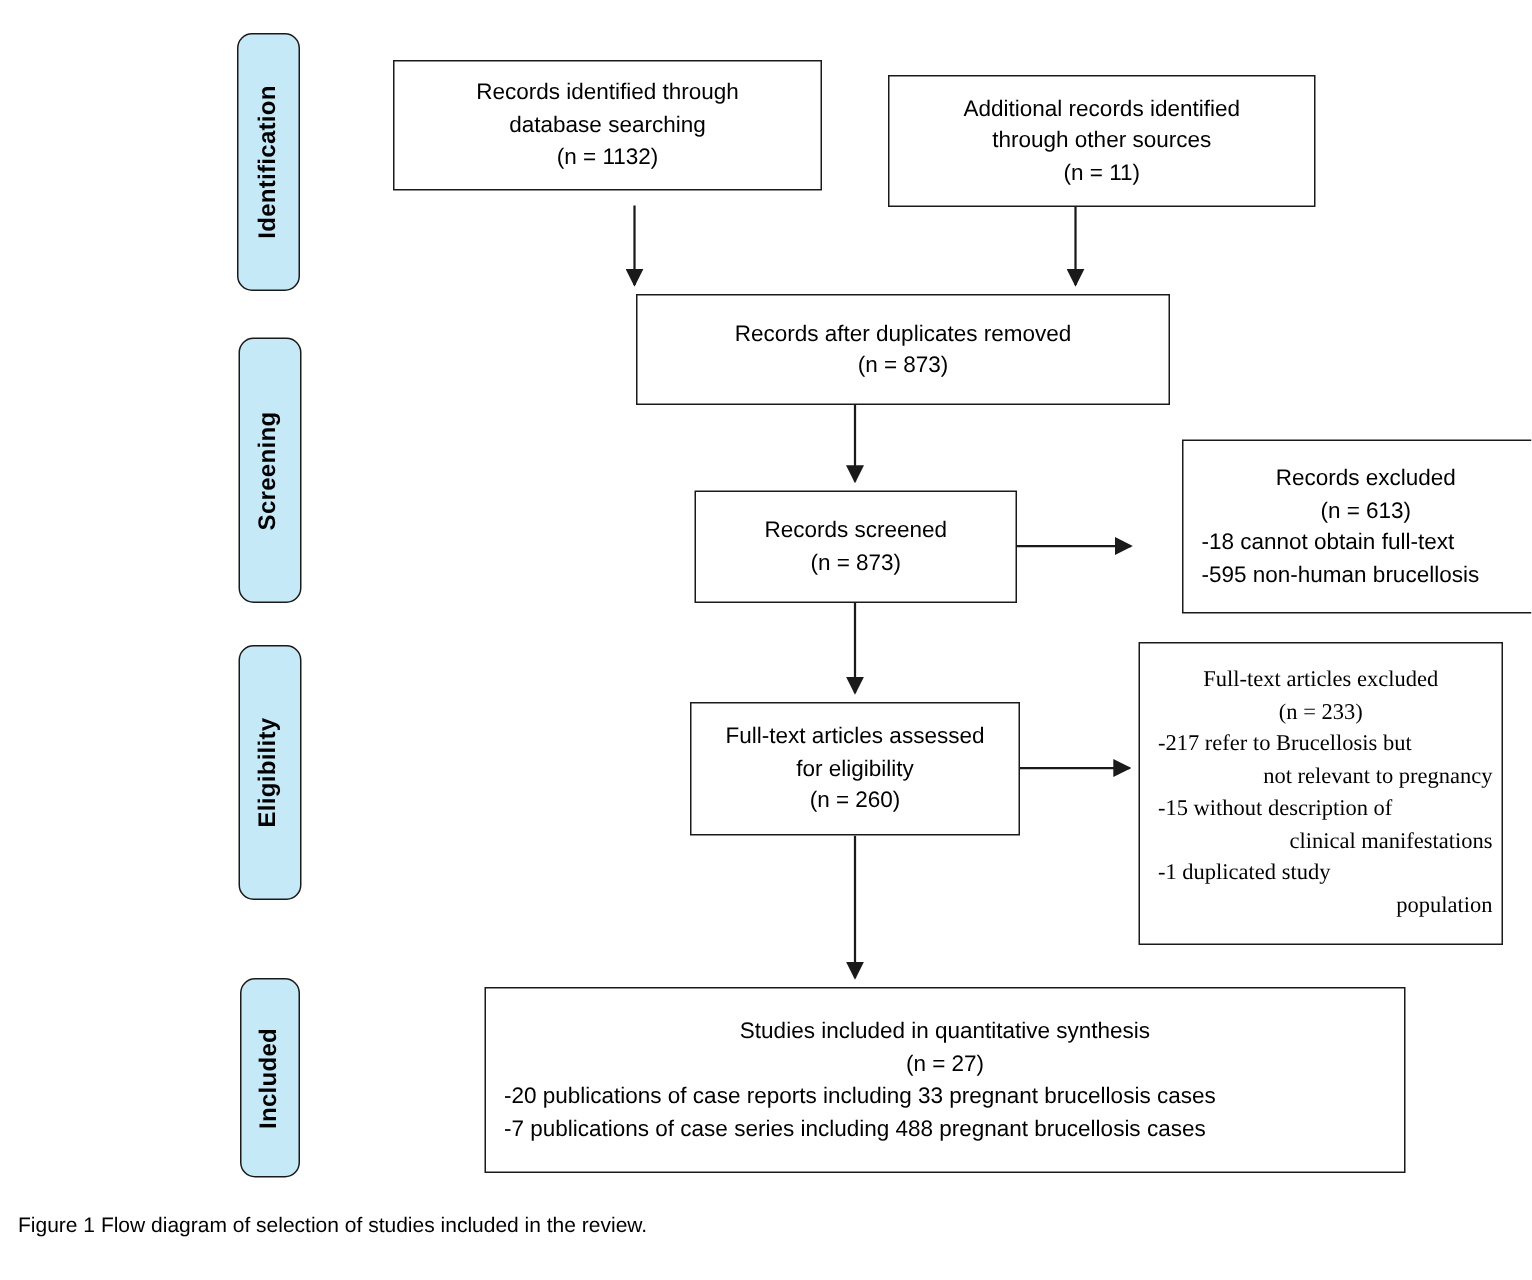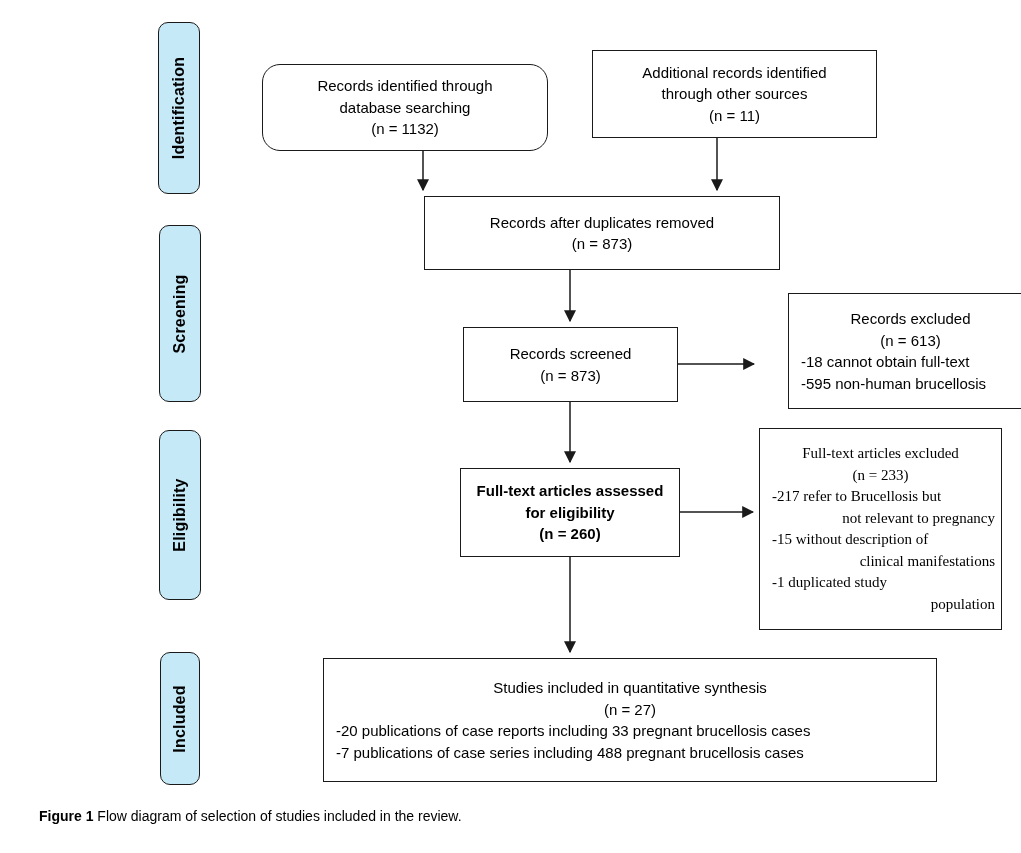--- a/index.html
+++ b/index.html
@@ -60,21 +60,21 @@
     text-align: right;
     padding-left: 20px;
     white-space: nowrap;
   }
   #caption {
     position: absolute;
     left: 12px;
     top: 808px;
     font-size: 14px;
   }
-  #caption .cap-label { font-weight: bold; margin-left: 27px; }
+  #caption .cap-label { font-weight: normal; }
 </style>
 </head>
 <body>
 
 <div id="canvas">
 
   <svg id="arrows" viewBox="0 0 1021 853" xmlns="http://www.w3.org/2000/svg">
     <defs>
       <marker id="ah" viewBox="0 0 10 10" refX="9" refY="5" markerWidth="8" markerHeight="8" orient="auto-start-reverse">
         <path d="M0,0 L10,5 L0,10 z" fill="#1a1a1a"></path>
@@ -95,21 +95,21 @@
   <div class="stage" style="left:159px; top:225px; width:40px; height:175px;">
     <span>Screening</span>
   </div>
   <div class="stage" style="left:159px; top:430px; width:40px; height:168px;">
     <span>Eligibility</span>
   </div>
   <div class="stage" style="left:160px; top:652px; width:38px; height:131px;">
     <span>Included</span>
   </div>
 
-  <div class="fbox" style="left:262px; top:64px; width:286px; height:87px;border-radius:18px;">
+  <div class="fbox" style="left:262px; top:40px; width:286px; height:87px;">
     <div class="tline">Records identified through</div>
     <div class="tline">database searching</div>
     <div class="tline">(n = 1132)</div>
   </div>
 
   <div class="fbox" style="left:592px; top:50px; width:285px; height:88px;">
     <div class="tline">Additional records identified</div>
     <div class="tline">through other sources</div>
     <div class="tline">(n = 11)</div>
   </div>
@@ -124,21 +124,21 @@
     <div class="tline">(n = 873)</div>
   </div>
 
   <div class="fbox" style="left:760px; top:293px; width:245px; height:116px;margin-left:28px;">
     <div class="tline">Records excluded</div>
     <div class="tline">(n = 613)</div>
     <div class="bullet">-18 cannot obtain full-text</div>
     <div class="bullet">-595 non-human brucellosis</div>
   </div>
 
-  <div class="fbox" style="left:460px; top:468px; width:220px; height:89px;font-weight:bold;">
+  <div class="fbox" style="left:460px; top:468px; width:220px; height:89px;">
     <div class="tline">Full-text articles assessed</div>
     <div class="tline">for eligibility</div>
     <div class="tline">(n = 260)</div>
   </div>
 
   <div class="fbox" style="left:759px; top:428px; width:243px; height:202px;font-family:Liberation Serif, serif;">
     <div class="tline">Full-text articles excluded</div>
     <div class="tline">(n = 233)</div>
     <div class="bullet">-217 refer to Brucellosis but</div>
     <div class="bullet-cont">not relevant to pregnancy</div>

